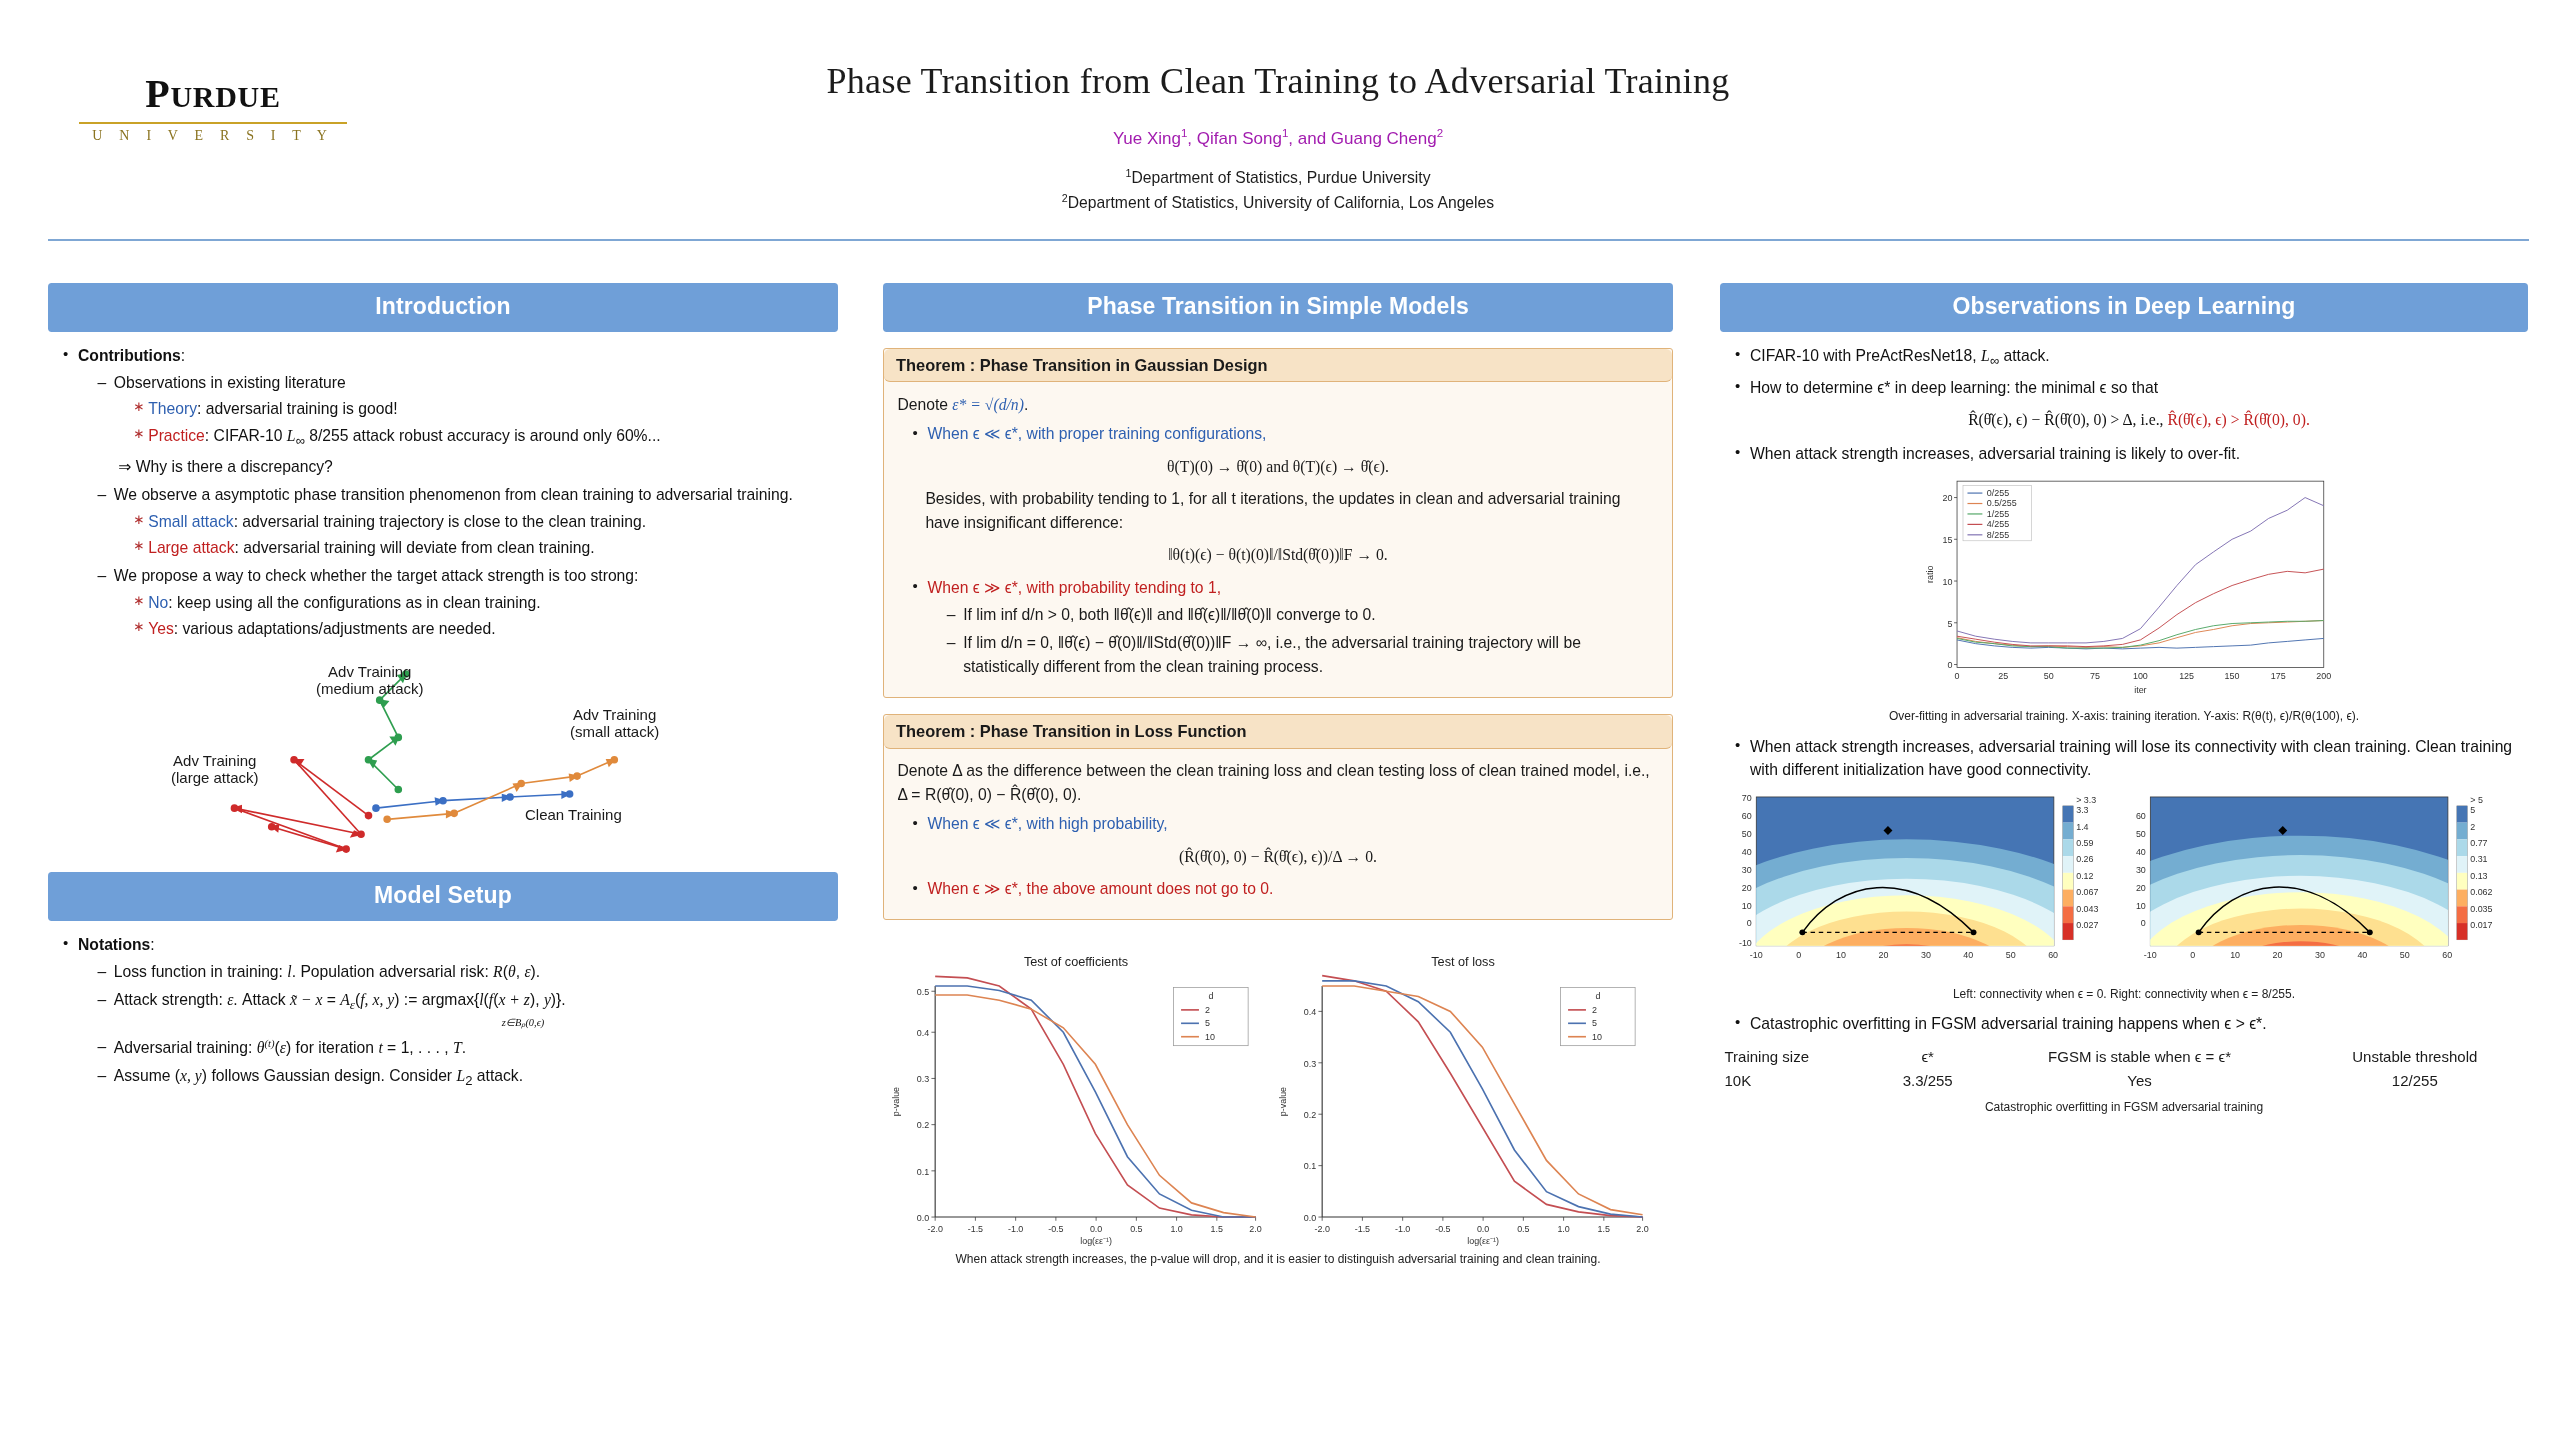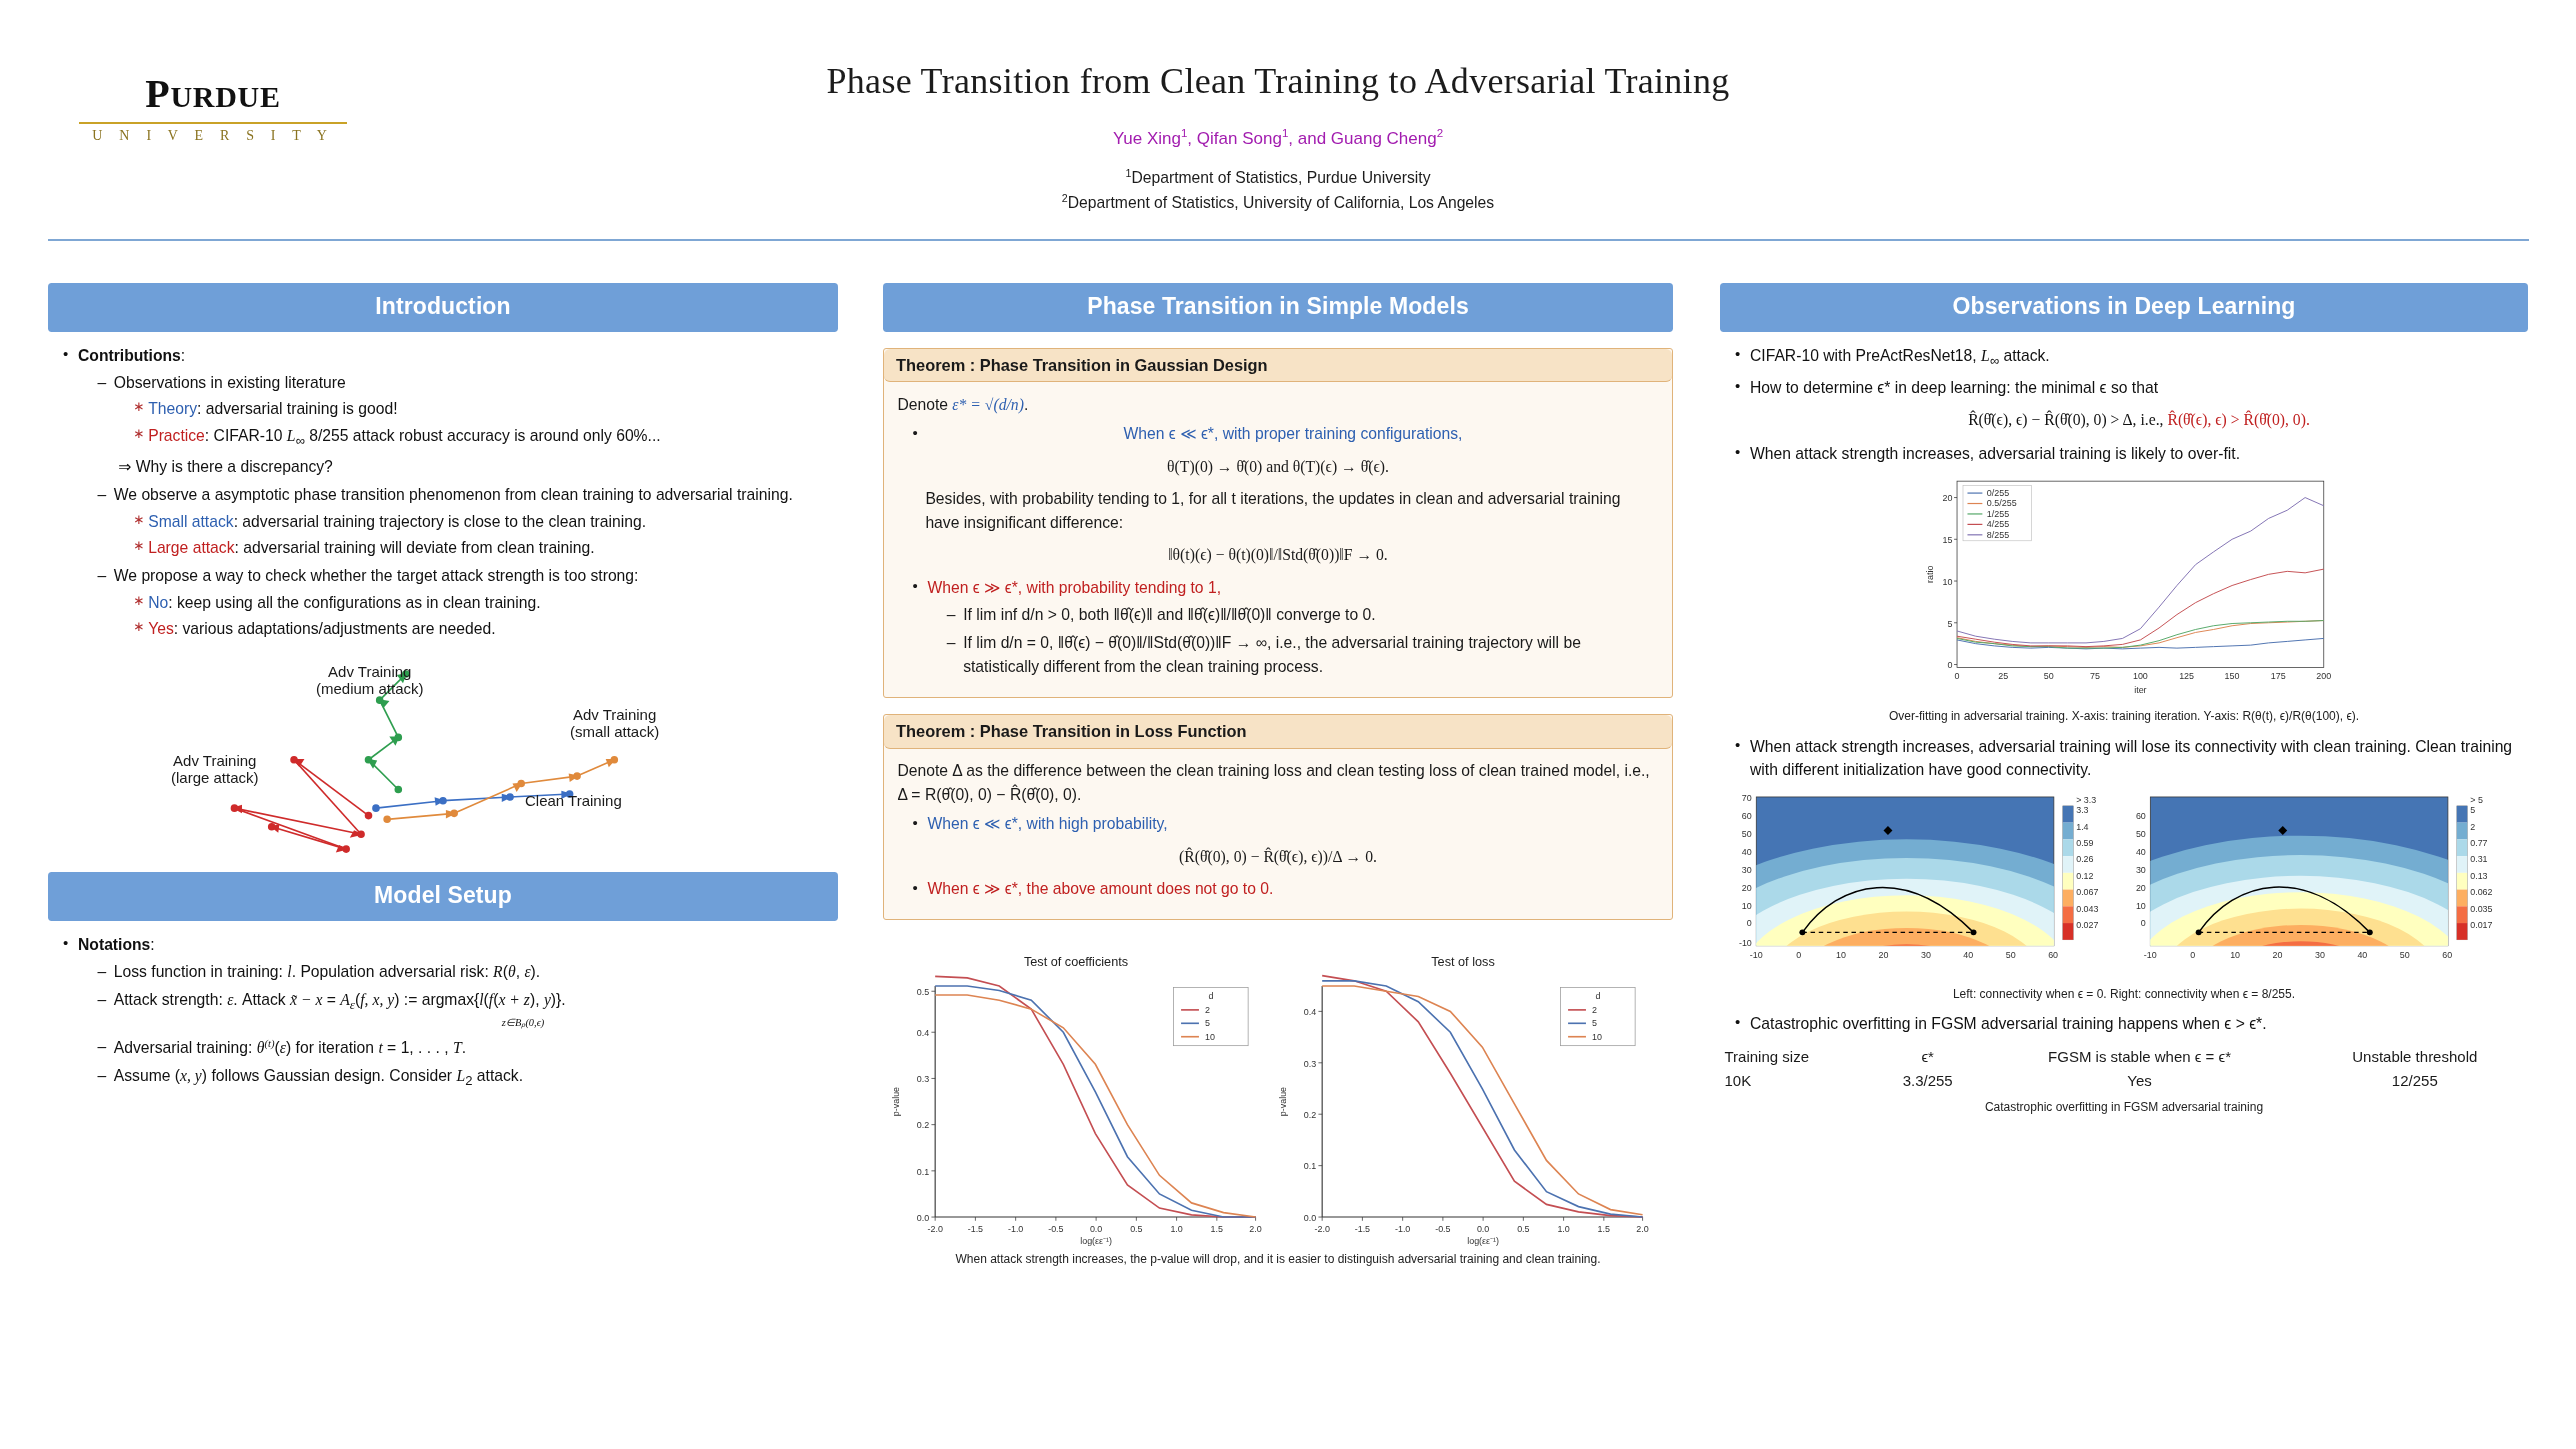--- a/index.html
+++ b/index.html
@@ -342,21 +342,21 @@
         <div>(medium attack)</div>
       </div>
       <div style="position:absolute;left:522px;top:58px;font-size:15px;text-align:center;">
         <div>Adv Training</div>
         <div>(small attack)</div>
       </div>
       <div style="position:absolute;left:123px;top:104px;font-size:15px;text-align:center;">
         <div>Adv Training</div>
         <div>(large attack)</div>
       </div>
-      <div style="position:absolute;left:477px;top:144px;font-size:15px;">Clean Training</div>
+      <div style="position:absolute;left:477px;top:158px;font-size:15px;">Clean Training</div>
     </div>
 
     <div class="section-title" style="margin-top:7.5px;">Model Setup</div>
 
     <div class="body-text">
       <ul class="lvl1">
         <li>
           <b class="bold">Notations</b>:
           <ul class="lvl2">
             <li>Loss function in training: <span class="math">l</span>. Population adversarial risk: <span class="math">R</span>(<span class="math">θ</span>, <span class="math">ε</span>).</li>
@@ -372,21 +372,21 @@
   </div>
 
   <div class="col col-2">
 
     <div class="section-title">Phase Transition in Simple Models</div>
 
     <div class="thm-box">
       <div class="thm-head">Theorem : Phase Transition in Gaussian Design</div>
       <div class="thm-body">
         <div>Denote <span class="blue math">ε* = √(d/n)</span>.</div>
-        <ul class="lvl1" style="margin-top:6px;text-align:center;">
+        <ul class="lvl1" style="margin-top:6px;">
           <li><span class="blue">When ϵ ≪ ϵ*, with proper training configurations,</span></li>
         </ul>
         <div class="eqline">θ(T)(0) → θ̂(0)   and   θ(T)(ϵ) → θ̂(ϵ).</div>
         <div style="margin-left:28px;">Besides, with probability tending to 1, for all t iterations, the updates in clean and adversarial training have insignificant difference:</div>
         <div class="eqline">‖θ(t)(ϵ) − θ(t)(0)‖/‖Std(θ̂(0))‖F → 0.</div>
         <ul class="lvl1" style="margin-top:3px;">
           <li><span class="red">When ϵ ≫ ϵ*, with probability tending to 1,</span>
             <ul class="lvl2">
               <li>If lim inf d/n &gt; 0, both ‖θ̂(ϵ)‖ and ‖θ̂(ϵ)‖/‖θ̂(0)‖ converge to 0.</li>
               <li>If lim d/n = 0, ‖θ̂(ϵ) − θ̂(0)‖/‖Std(θ̂(0))‖F → ∞, i.e., the adversarial training trajectory will be statistically different from the clean training process.</li>

